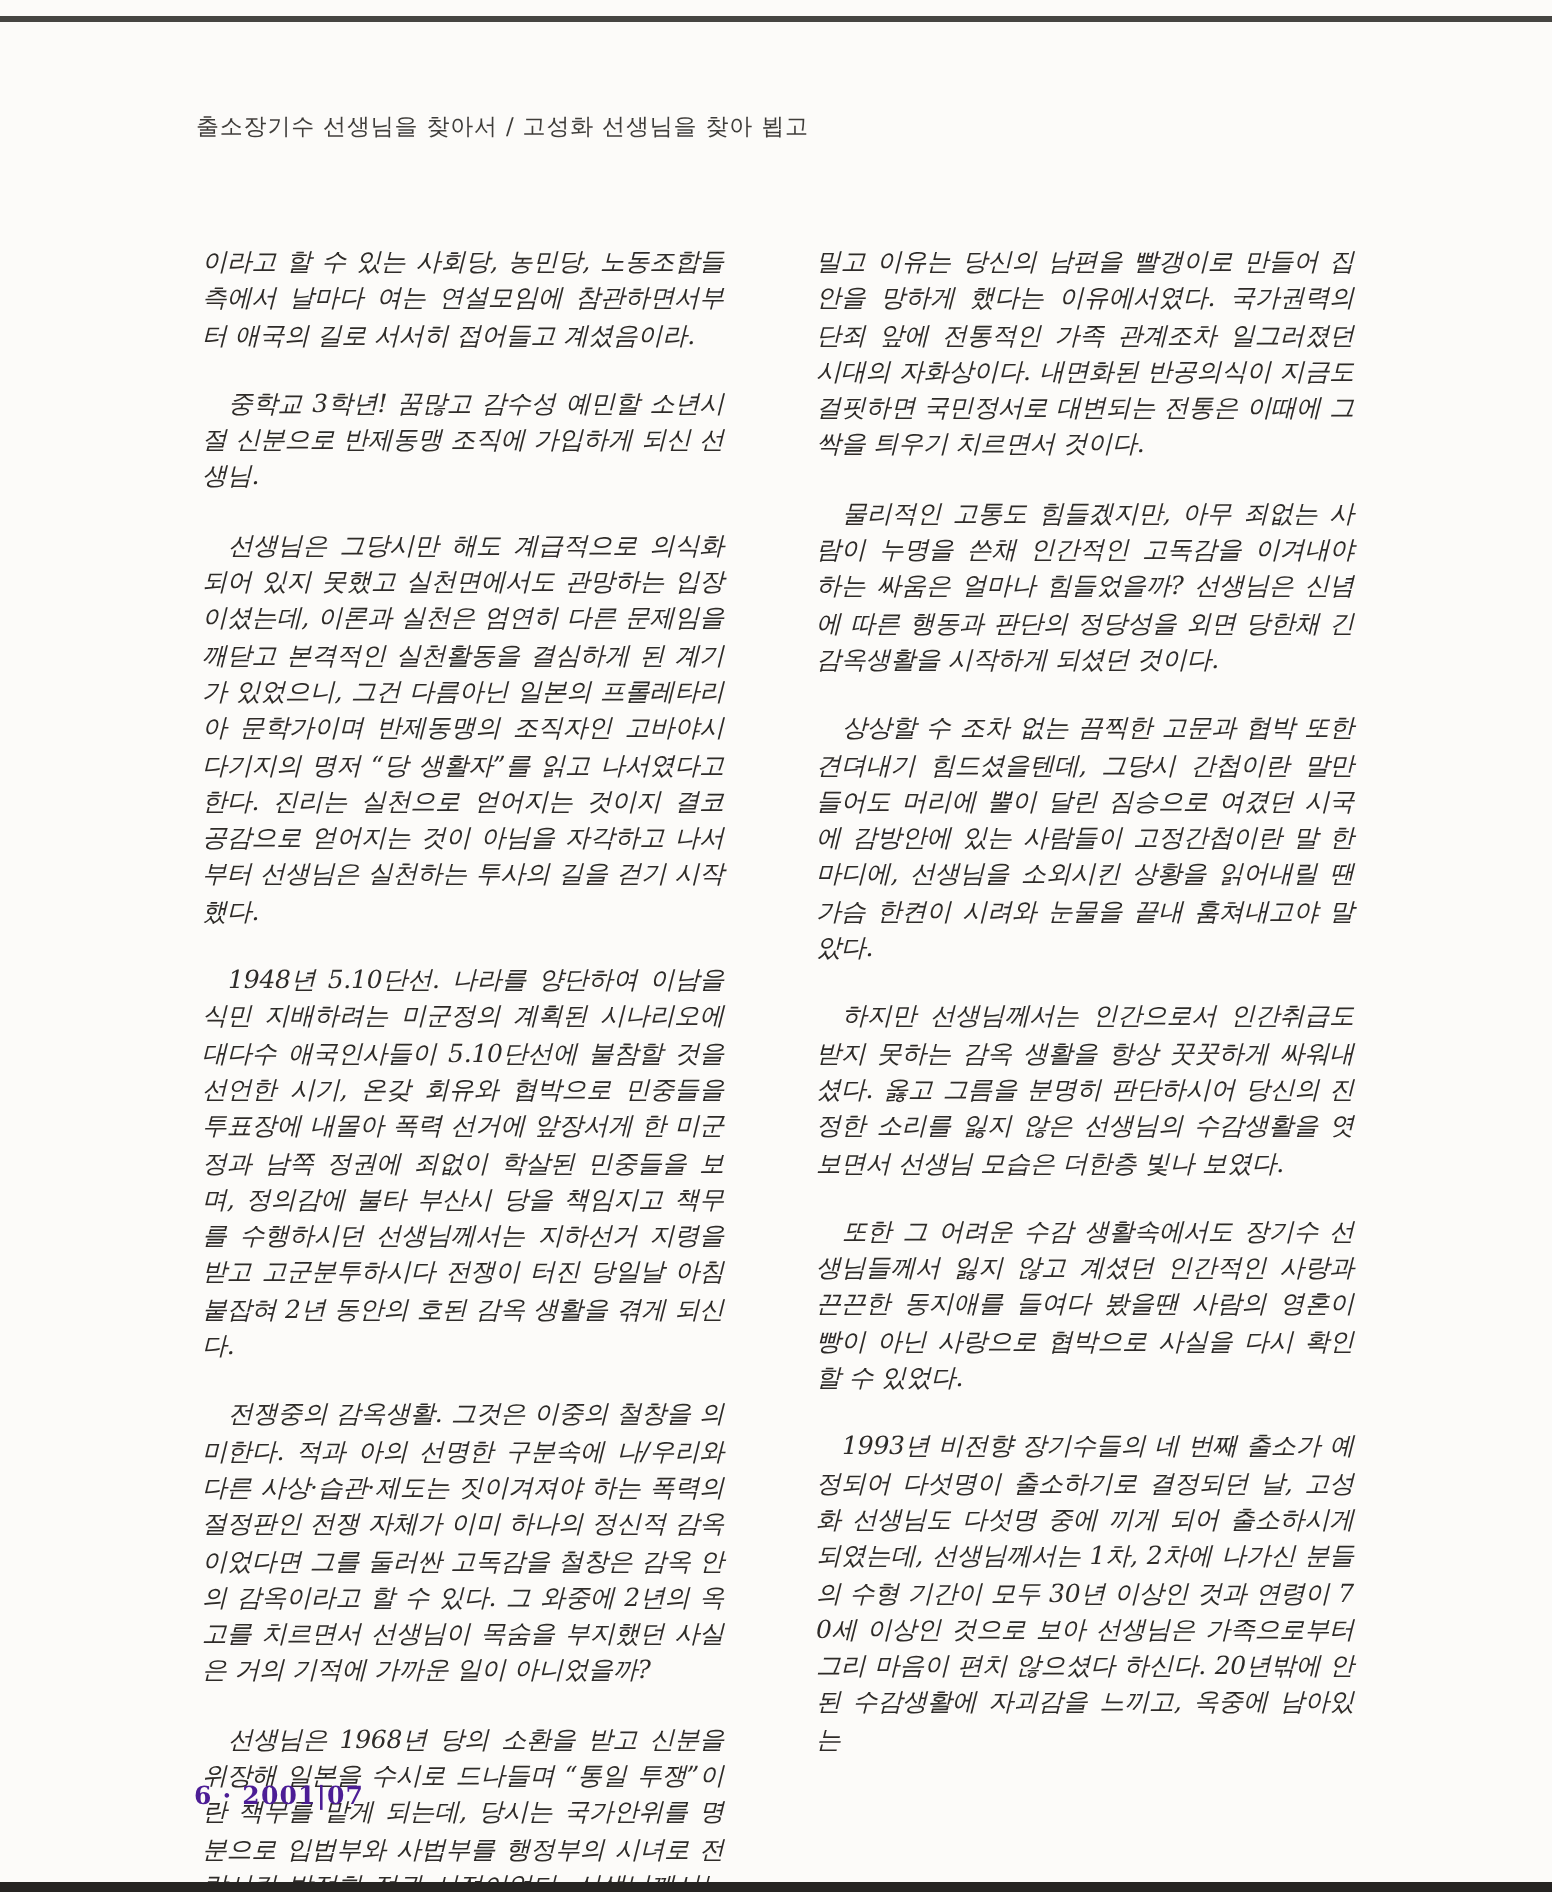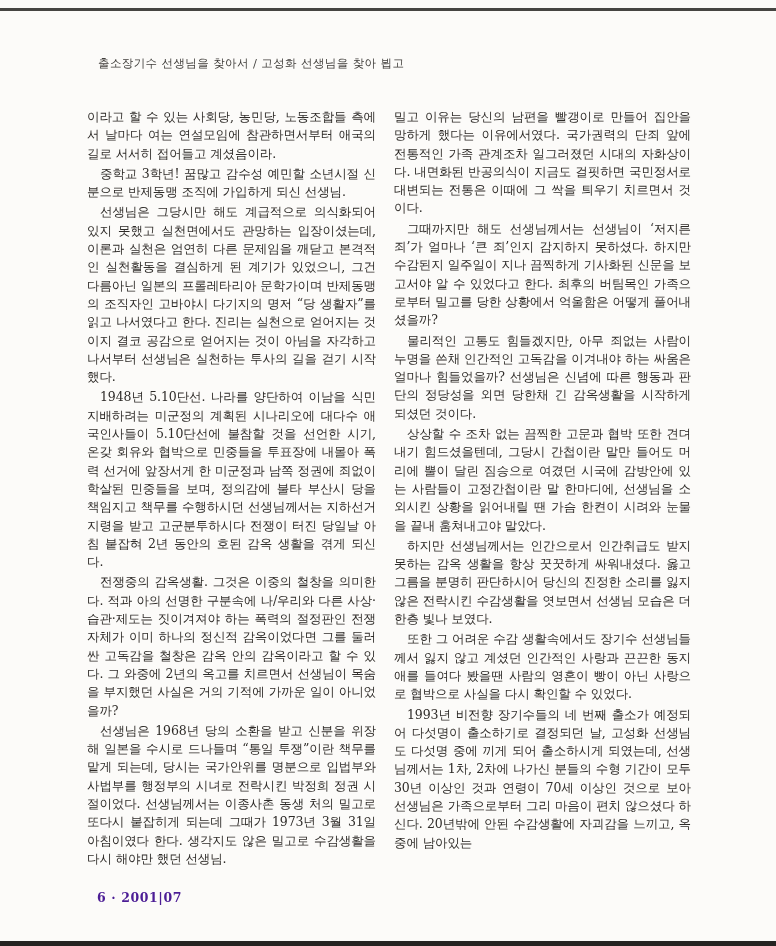--- a/index.html
+++ b/index.html
@@ -37,22 +37,23 @@
     top: 106px;
     text-align: justify;
     font-size: 12.5px;
     line-height: 18.3px;
     letter-spacing: -0.1px;
     word-break: break-all;
   }
   .text-column.left  { left: 85px;  width: 293px; }
   .text-column.right { left: 392px; width: 301px; }
   .text-column p.para {
-    margin: 2px;
+    margin: 16px;
     padding: 0;
+    font-style: italic;
   }
   .text-column p.para.indent {
     text-indent: 13px;
   }
   .page-number {
     position: absolute;
     left: 97px;
     top: 890px;
     font-size: 12.5px;
     font-weight: 700;
@@ -71,23 +72,22 @@
     <p class="para">이라고 할 수 있는 사회당, 농민당, 노동조합들 측에서 날마다 여는 연설모임에 참관하면서부터 애국의 길로 서서히 접어들고 계셨음이라.</p>
     <p class="para indent">중학교 3학년! 꿈많고 감수성 예민할 소년시절 신분으로 반제동맹 조직에 가입하게 되신 선생님.</p>
     <p class="para indent">선생님은 그당시만 해도 계급적으로 의식화되어 있지 못했고 실천면에서도 관망하는 입장이셨는데, 이론과 실천은 엄연히 다른 문제임을 깨닫고 본격적인 실천활동을 결심하게 된 계기가 있었으니, 그건 다름아닌 일본의 프롤레타리아 문학가이며 반제동맹의 조직자인 고바야시 다기지의 명저 “당 생활자”를 읽고 나서였다고 한다. 진리는 실천으로 얻어지는 것이지 결코 공감으로 얻어지는 것이 아님을 자각하고 나서부터 선생님은 실천하는 투사의 길을 걷기 시작했다.</p>
     <p class="para indent">1948년 5.10단선. 나라를 양단하여 이남을 식민 지배하려는 미군정의 계획된 시나리오에 대다수 애국인사들이 5.10단선에 불참할 것을 선언한 시기, 온갖 회유와 협박으로 민중들을 투표장에 내몰아 폭력 선거에 앞장서게 한 미군정과 남쪽 정권에 죄없이 학살된 민중들을 보며, 정의감에 불타 부산시 당을 책임지고 책무를 수행하시던 선생님께서는 지하선거 지령을 받고 고군분투하시다 전쟁이 터진 당일날 아침 붙잡혀 2년 동안의 호된 감옥 생활을 겪게 되신다.</p>
     <p class="para indent">전쟁중의 감옥생활. 그것은 이중의 철창을 의미한다. 적과 아의 선명한 구분속에 나/우리와 다른 사상·습관·제도는 짓이겨져야 하는 폭력의 절정판인 전쟁 자체가 이미 하나의 정신적 감옥이었다면 그를 둘러싼 고독감을 철창은 감옥 안의 감옥이라고 할 수 있다. 그 와중에 2년의 옥고를 치르면서 선생님이 목숨을 부지했던 사실은 거의 기적에 가까운 일이 아니었을까?</p>
     <p class="para indent">선생님은 1968년 당의 소환을 받고 신분을 위장해 일본을 수시로 드나들며 “통일 투쟁”이란 책무를 맡게 되는데, 당시는 국가안위를 명분으로 입법부와 사법부를 행정부의 시녀로 전락시킨 박정희 정권 시절이었다. 선생님께서는 이종사촌 동생 처의 밀고로 또다시 붙잡히게 되는데 그때가 1973년 3월 31일 아침이였다 한다. 생각지도 않은 밀고로 수감생활을 다시 해야만 했던 선생님.</p>
   </div>
 
 <div class="text-column right">
     <p class="para">밀고 이유는 당신의 남편을 빨갱이로 만들어 집안을 망하게 했다는 이유에서였다. 국가권력의 단죄 앞에 전통적인 가족 관계조차 일그러졌던 시대의 자화상이다. 내면화된 반공의식이 지금도 걸핏하면 국민정서로 대변되는 전통은 이때에 그 싹을 틔우기 치르면서 것이다.</p>
-    <p class="para indent">그때까지만 해도 선생님께서는 선생님이 ‘저지른 죄’가 얼마나 ‘큰 죄’인지 감지하지 못하셨다. 하지만 수감된지 일주일이 지나 끔찍하게 기사화된 신문을 보고서야 알 수 있었다고 한다. 최후의 버팀목인 가족으로부터 밀고를 당한 상황에서 억울함은 어떻게 풀어내셨을까?</p>
     <p class="para indent">물리적인 고통도 힘들겠지만, 아무 죄없는 사람이 누명을 쓴채 인간적인 고독감을 이겨내야 하는 싸움은 얼마나 힘들었을까? 선생님은 신념에 따른 행동과 판단의 정당성을 외면 당한채 긴 감옥생활을 시작하게 되셨던 것이다.</p>
     <p class="para indent">상상할 수 조차 없는 끔찍한 고문과 협박 또한 견뎌내기 힘드셨을텐데, 그당시 간첩이란 말만 들어도 머리에 뿔이 달린 짐승으로 여겼던 시국에 감방안에 있는 사람들이 고정간첩이란 말 한마디에, 선생님을 소외시킨 상황을 읽어내릴 땐 가슴 한켠이 시려와 눈물을 끝내 훔쳐내고야 말았다.</p>
-    <p class="para indent">하지만 선생님께서는 인간으로서 인간취급도 받지 못하는 감옥 생활을 항상 꿋꿋하게 싸워내셨다. 옳고 그름을 분명히 판단하시어 당신의 진정한 소리를 잃지 않은 전락시킨 수감생활을 엿보면서 선생님 모습은 더한층 빛나 보였다.</p>
+    <p class="para indent">하지만 선생님께서는 인간으로서 인간취급도 받지 못하는 감옥 생활을 항상 꿋꿋하게 싸워내셨다. 옳고 그름을 분명히 판단하시어 당신의 진정한 소리를 잃지 않은 선생님의 수감생활을 엿보면서 선생님 모습은 더한층 빛나 보였다.</p>
     <p class="para indent">또한 그 어려운 수감 생활속에서도 장기수 선생님들께서 잃지 않고 계셨던 인간적인 사랑과 끈끈한 동지애를 들여다 봤을땐 사람의 영혼이 빵이 아닌 사랑으로 협박으로 사실을 다시 확인할 수 있었다.</p>
     <p class="para indent">1993년 비전향 장기수들의 네 번째 출소가 예정되어 다섯명이 출소하기로 결정되던 날, 고성화 선생님도 다섯명 중에 끼게 되어 출소하시게 되였는데, 선생님께서는 1차, 2차에 나가신 분들의 수형 기간이 모두 30년 이상인 것과 연령이 70세 이상인 것으로 보아 선생님은 가족으로부터 그리 마음이 편치 않으셨다 하신다. 20년밖에 안된 수감생활에 자괴감을 느끼고, 옥중에 남아있는</p>
   </div>
 
 <div class="page-number">6 · 2001|07</div>
 
 <div class="scan-edge bottom"></div>
 
 </body></html>

